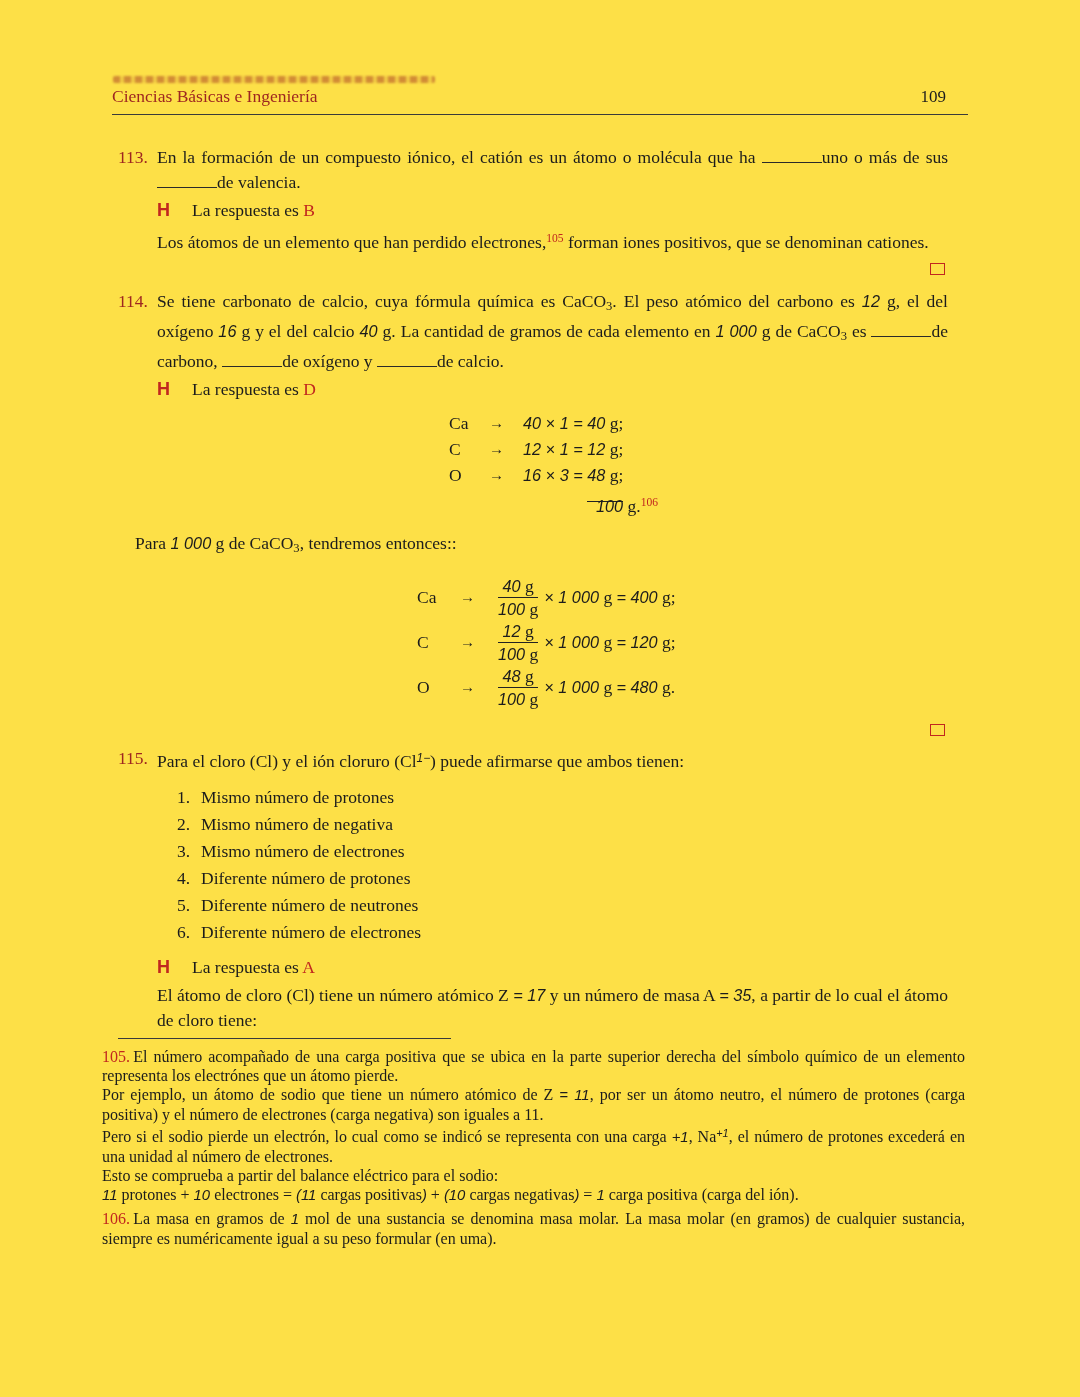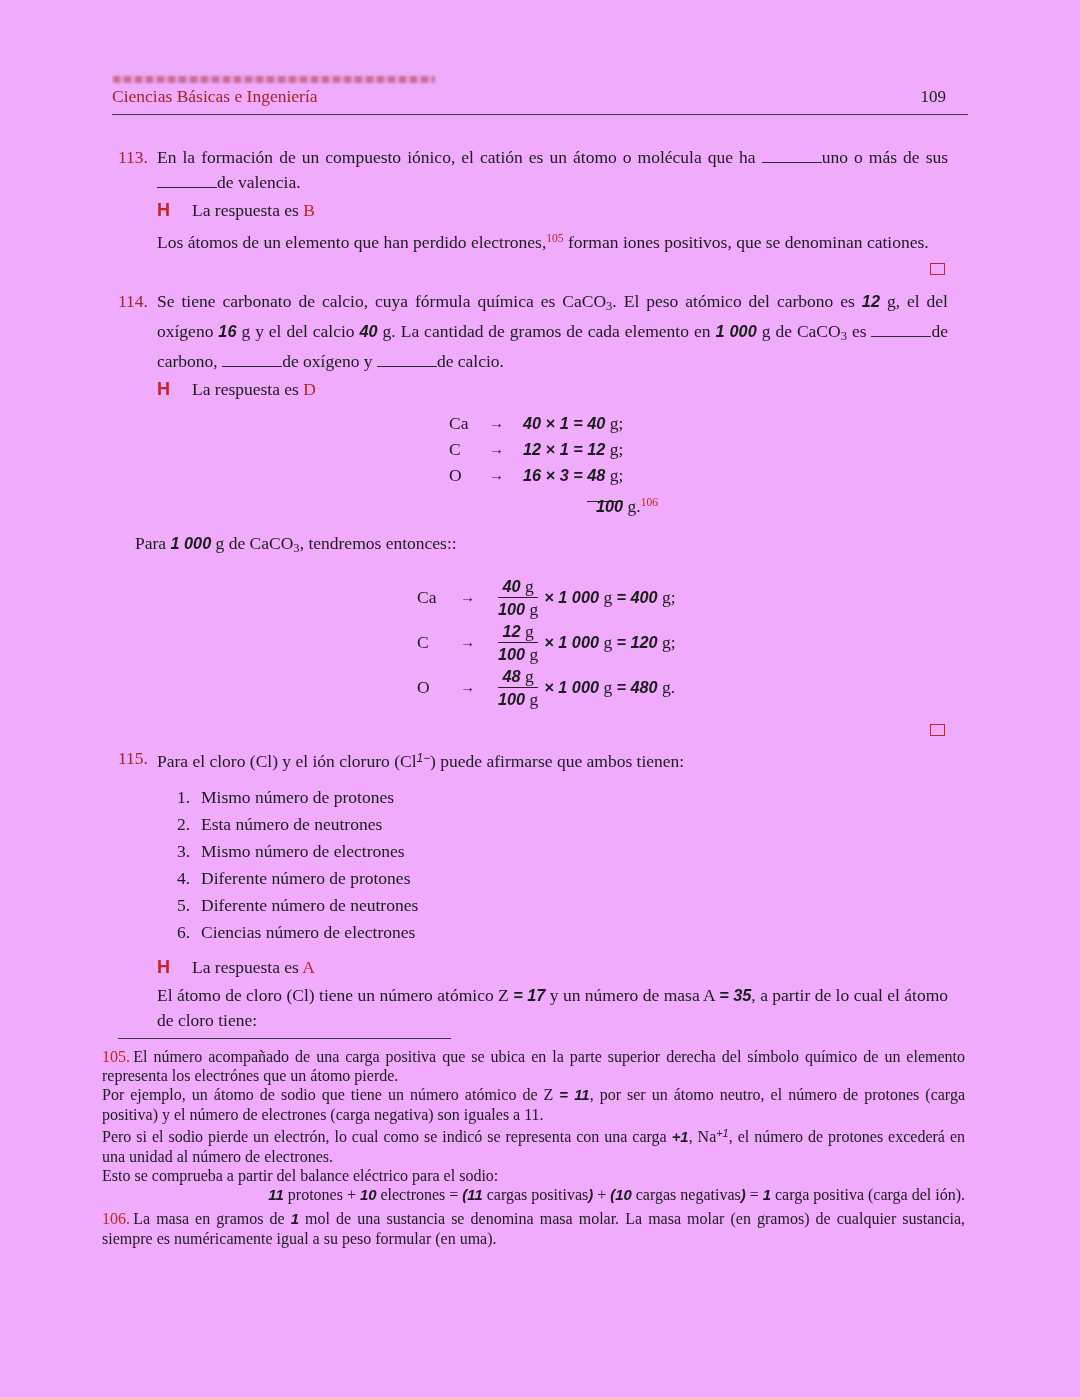--- a/index.html
+++ b/index.html
@@ -4,21 +4,21 @@
 <style>
   :root{
     --red:#9e2620;
     --red2:#c1271f;
     --ink:#1c1c1c;
   }
   html,body{margin:0;padding:0;background:#ffffff;}
   .page{
     position:relative;
     width:1080px;height:1397px;
-    background:#f0abfc;overflow:hidden;
+    background:#fde047;overflow:hidden;
     font-family:"Liberation Serif","DejaVu Serif",serif;
     color:var(--ink);
     font-size:17.5px;line-height:25px;
   }
   
   .artifact{
     position:absolute;left:113px;top:76px;width:322px;height:7px;
     background:repeating-linear-gradient(90deg,rgba(158,38,32,.45) 0 7px,rgba(158,38,32,.12) 7px 11px);
     filter:blur(1.3px);border-radius:2px;
   }
@@ -39,21 +39,21 @@
     font-family:"Liberation Sans","DejaVu Sans",sans-serif;
     font-weight:bold;color:var(--red2);font-size:18px;width:35px;flex:0 0 35px;
   }
   .ansletter{color:var(--red2);}
   .expl{margin-top:3px;text-align:justify;}
   .endmark{
     width:13px;height:10px;border:1.7px solid var(--red2);
     margin:8px 3px 0 auto;
   }
   
-  .s-num{font-family:"Liberation Sans","DejaVu Sans",sans-serif;font-style:italic;font-size:0.93em;font-weight:bold;}
+  .s-num{font-family:"Liberation Sans","DejaVu Sans",sans-serif;font-style:italic;font-size:0.93em;}
   .s-sub{vertical-align:-0.25em;font-size:0.72em;}
   .s-sup{vertical-align:0.45em;font-size:0.68em;font-style:italic;font-family:"Liberation Sans","DejaVu Sans",sans-serif;}
   .s-ref{vertical-align:0.5em;font-size:0.66em;color:var(--red2);}
   .s-blank{
     display:inline-block;width:60px;height:0.85em;
     border-bottom:1.7px solid #2a2a2a;vertical-align:baseline;
   }
   
   .eq1{margin:8px 0 0 292px;}
   .eq1 .r{display:flex;line-height:26px;}
@@ -76,21 +76,21 @@
   .opt .onum{width:24px;text-align:left;}
   
   .fnrule{margin-top:5px;width:333px;border-top:1.7px solid #3a3a3a;}
   .footnotes{
     margin:8px -17px 0 -16px;
     font-size:16px;line-height:19px;text-align:justify;
   }
   .fn{margin-top:0;}
   .fn p{margin:0;}
   .fn-num{color:var(--red2);}
-  .fn-eq{margin:4px 0 4px 62px;text-align:right;}
+  .fn-eq{margin:4px 0 4px 62px;text-align:left;}
   .fn106{margin-top:4px;}
 </style>
 </head>
 <body>
 
 <div class="page">
   <div class="artifact"></div>
 
   <div class="header">
     <span class="title">Ciencias Básicas e Ingeniería</span>
@@ -183,37 +183,37 @@
       <div class="qbody">
         <div class="qtext"><span>Para el cloro (Cl) y el ión cloruro (Cl</span><span class="s-sup">1−</span><span>) puede afirmarse que ambos tienen:</span></div>
 
         <div class="opts">
           <div class="opt">
               <span class="onum">1.</span>
               <span>Mismo número de protones</span>
             </div>
           <div class="opt">
               <span class="onum">2.</span>
-              <span>Esta número de neutrones</span>
+              <span>Mismo número de negativa</span>
             </div>
           <div class="opt">
               <span class="onum">3.</span>
               <span>Mismo número de electrones</span>
             </div>
           <div class="opt">
               <span class="onum">4.</span>
               <span>Diferente número de protones</span>
             </div>
           <div class="opt">
               <span class="onum">5.</span>
               <span>Diferente número de neutrones</span>
             </div>
           <div class="opt">
               <span class="onum">6.</span>
-              <span>Ciencias número de electrones</span>
+              <span>Diferente número de electrones</span>
             </div>
         </div>
 
         <div class="answer" style="margin-top:9px;">
           <span class="hmark">H</span>
           <span><span>La respuesta es </span><span class="ansletter">A</span></span>
         </div>
         <div class="expl"><span>El átomo de cloro (Cl) tiene un número atómico Z </span><span class="s-num">= 17</span><span> y un número de masa A </span><span class="s-num">= 35</span><span>, a partir de lo cual el átomo de cloro tiene:</span></div>
       </div>
     </div>

